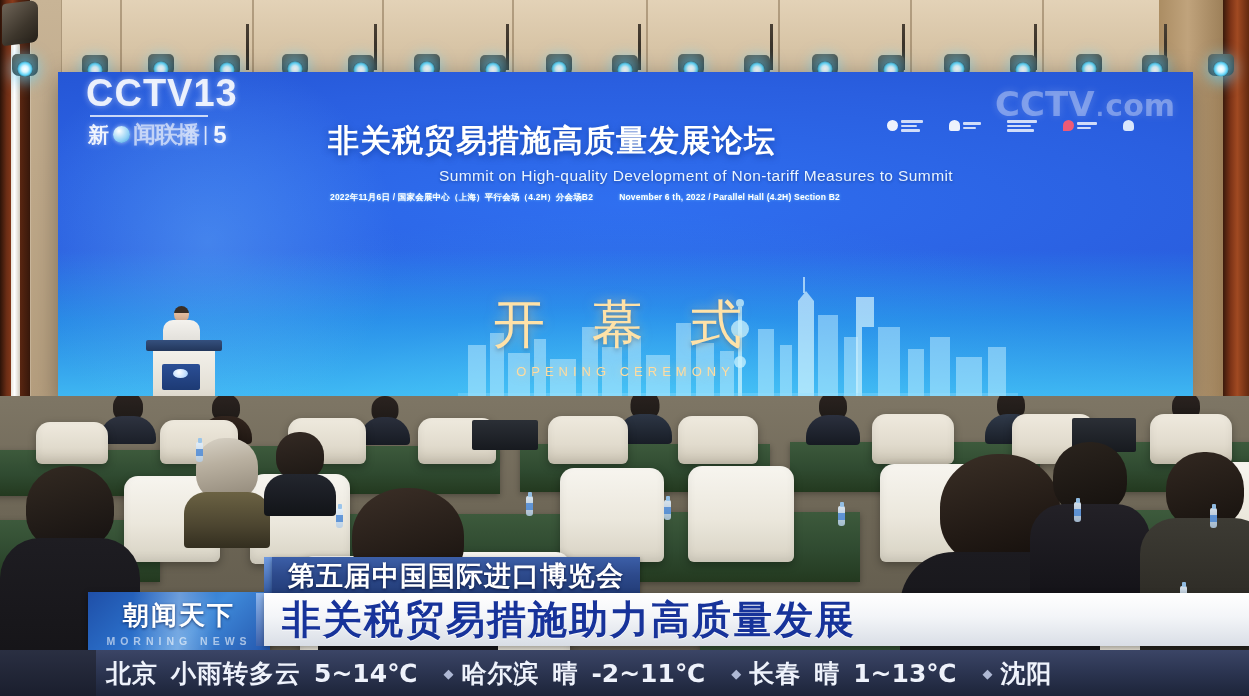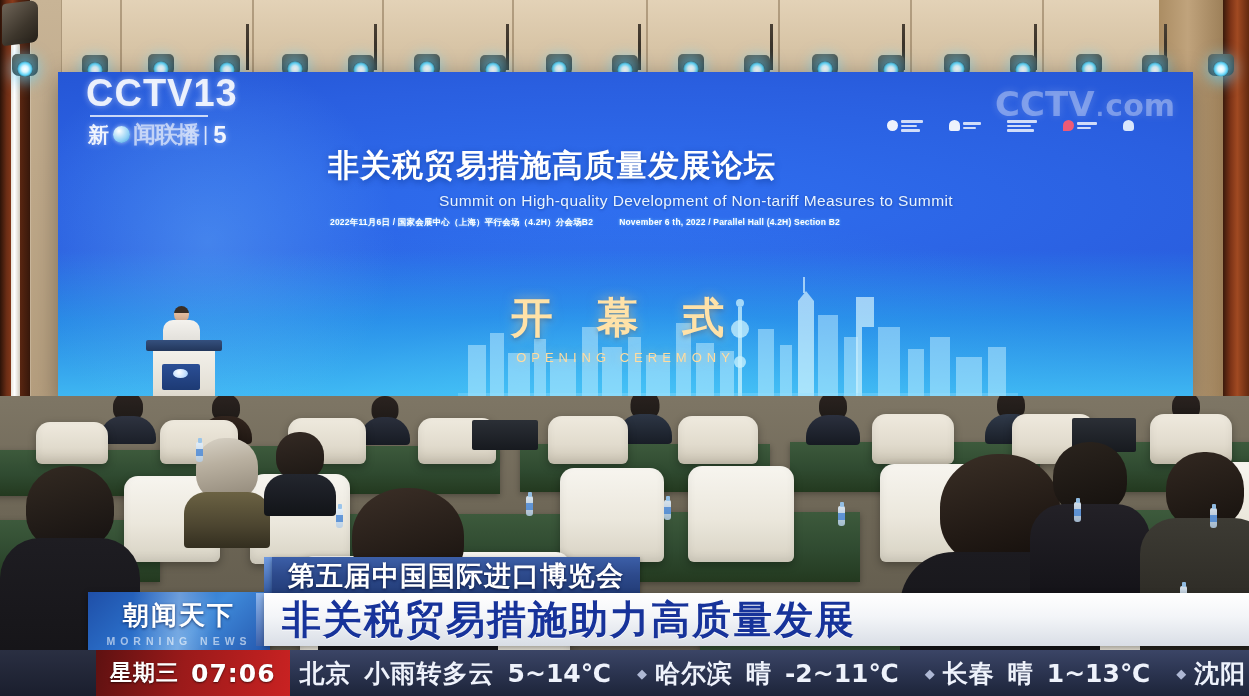--- a/index.html
+++ b/index.html
@@ -172,42 +172,41 @@
     font-size: 46px; font-weight: 700; font-style: italic;
     color: #ffdd8c; letter-spacing: -2px;
     text-shadow: 0 2px 5px rgba(0,0,0,.25);
     font-family: "DejaVu Sans", sans-serif;
     white-space: nowrap;
   }
   .title-zh {
     font-size: 31px; font-weight: 700; color: #ffffff;
     letter-spacing: 1px; white-space: nowrap;
     text-shadow: 0 2px 6px rgba(0,40,120,.5);
-    margin-top: 25px;
   }
   .title-en {
     margin-top: 5px; margin-left: 76px;
     font-size: 15.5px; color: #e9f4ff; letter-spacing: .4px;
     white-space: nowrap; text-shadow: 0 1px 3px rgba(0,30,90,.45);
   }
   .title-meta {
     margin-top: 7px; margin-left: 2px;
     display: flex; gap: 26px; justify-content: flex-start;
     font-size: 8.5px; font-weight: 700; color: #ffffff;
     letter-spacing: .2px; white-space: nowrap;
     text-shadow: 0 0 3px rgba(120,200,255,.9);
     filter: blur(.25px);
   }
 
   
   .opening {
     position: absolute; left: 0; right: 0; top: 218px; text-align: center;
   }
   .opening .zh {
-    font-size: 42px; font-weight: 700; letter-spacing: 16px;
+    font-size: 52px; font-weight: 400; letter-spacing: 16px;
     color: #ffe2a8;
     text-shadow: 0 0 12px rgba(255,210,130,.55), 0 2px 4px rgba(0,50,120,.4);
   }
   .opening .en {
     margin-top: 4px;
     font-size: 13px; letter-spacing: 5px; color: #ffdca0;
     text-shadow: 0 0 8px rgba(255,200,120,.5);
   }
 
   
@@ -735,24 +734,20 @@
     </div>
 
     <div class="headline-cap"></div>
     <div class="headline">
       <span class="txt">非关税贸易措施助力高质量发展</span>
     </div>
   </div>
 
   <div class="ticker">
     <div class="ticker-left"></div>
-    <div class="time-box">
-      <span class="day">星期三</span>
-      <span class="clock">07:06</span>
-    </div>
     <div class="weather-scroll">
       <div class="wx-item">
         <span class="wx-city">北京</span>
         <span class="wx-cond">小雨转多云</span>
         <span class="wx-temp">5~14℃</span>
       </div>
       <span class="wx-sep">◆</span>
       <div class="wx-item">
         <span class="wx-city">哈尔滨</span>
         <span class="wx-cond">晴</span>

